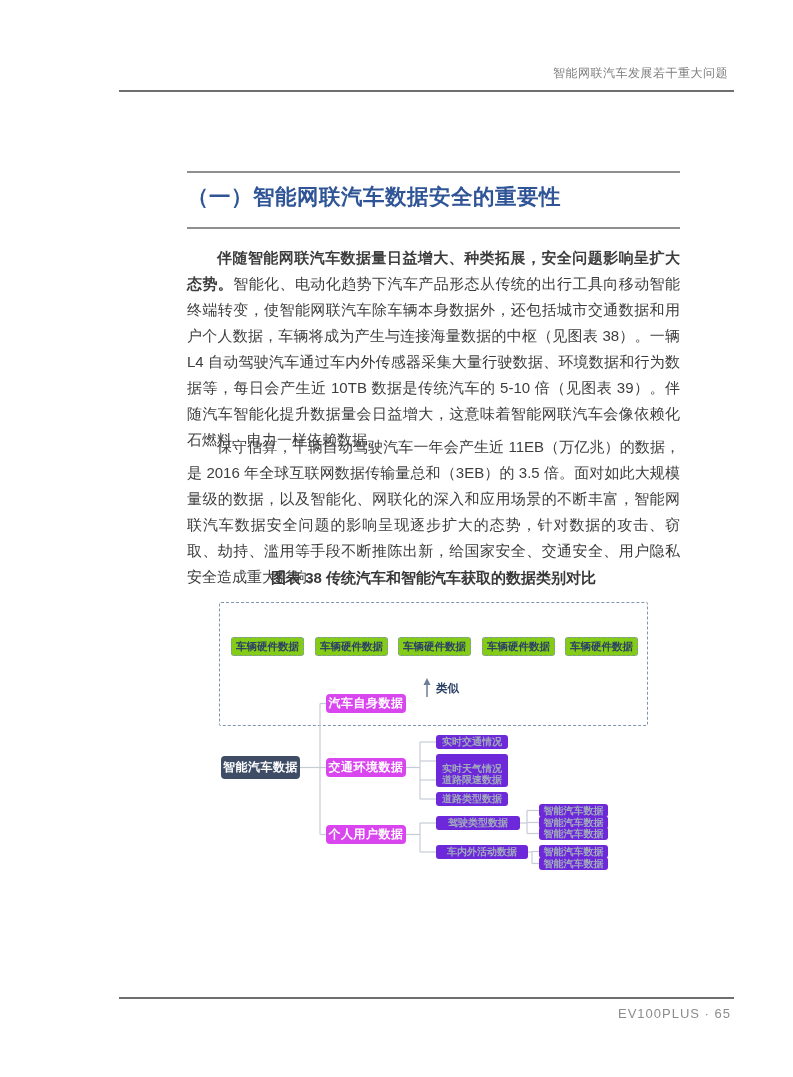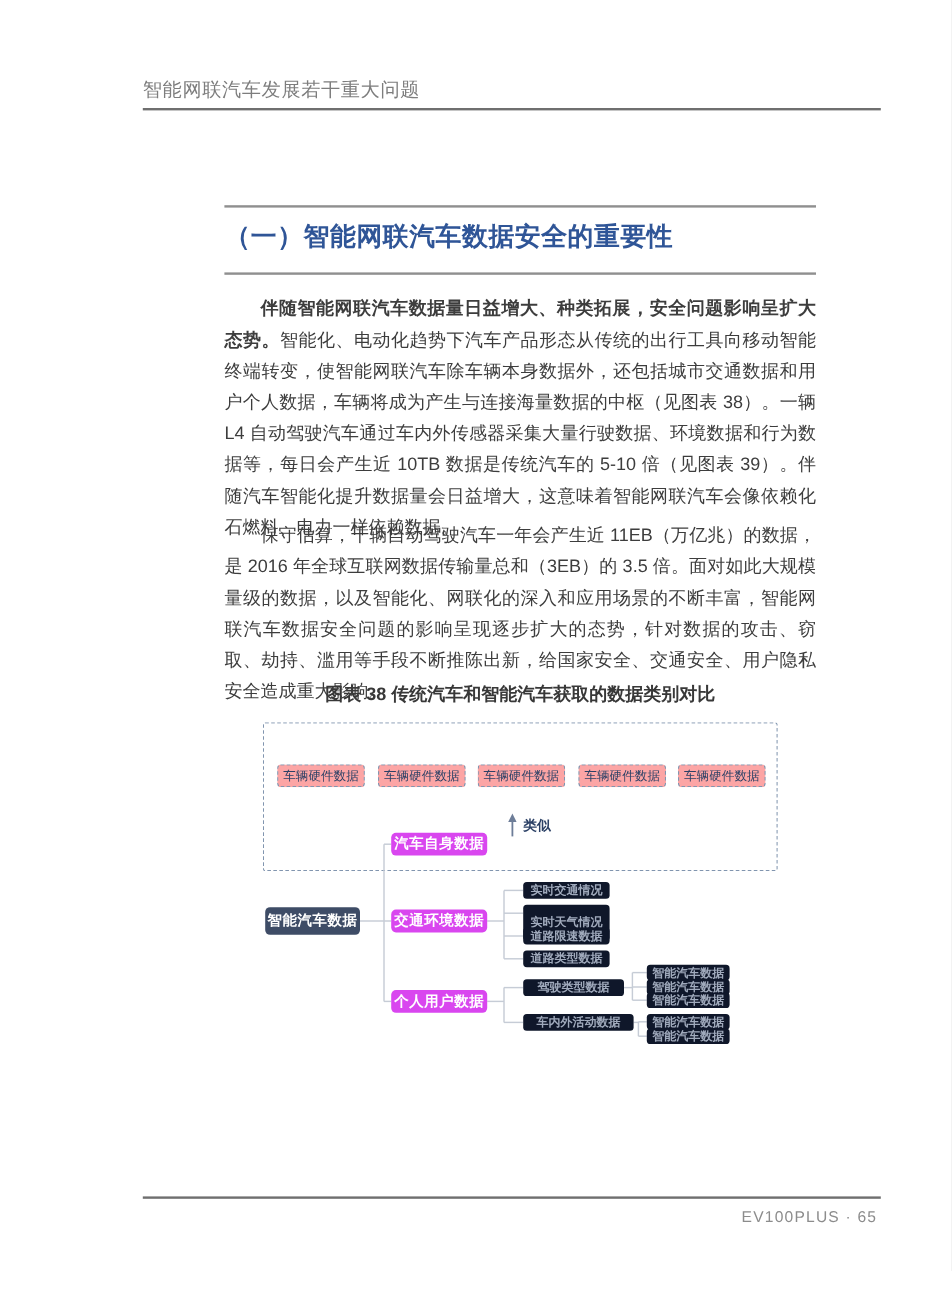--- a/index.html
+++ b/index.html
@@ -5,21 +5,21 @@
   html,body { margin:0; padding:0; background:#e8e8e8; }
   .page {
     position:relative; width:793px; height:1077px; margin:0 auto;
     background:#ffffff; overflow:hidden;
     font-family:"Liberation Sans", sans-serif; color:#3d3d3d;
   }
   .rule { position:absolute; background:#6f6f6f; height:1.5px; }
   .title-rule { position:absolute; background:#8f8f8f; height:1.5px; }
   .running-header {
     position:absolute; left:119px; top:65px; width:609px;
-    font-size:16px; color:#7d7d7d; letter-spacing:0.5px;
+    text-align:right; font-size:12px; color:#7d7d7d; letter-spacing:0.5px;
   }
   .section-title {
     position:absolute; left:187px; top:182px; width:493px;
     font-size:21.5px; font-weight:bold; color:#2F5597; letter-spacing:0.5px;
   }
   .body-par {
     position:absolute; left:187px; width:493px;
     font-size:15px; line-height:26px; text-align:justify;
     text-indent:2em; color:#3d3d3d;
   }
@@ -32,37 +32,37 @@
     position:absolute; left:219px; top:602px; width:429px; height:124px;
     border:1px dashed #8195af; border-radius:2px; box-sizing:border-box;
   }
   .dash-title {
     position:absolute; left:235px; top:609px;
     font-size:13px; font-weight:bold; color:#2c4166; letter-spacing:0.5px;
   }
   .chip {
     position:absolute; top:637px; width:73px; height:19px;
     border:1px dashed #8195af; border-radius:3px; box-sizing:border-box;
-    font-size:10.5px; font-weight:normal; color:#2c4166;
-    display:flex; align-items:center; justify-content:center; background:#fca5a5;
+    font-size:10.5px; font-weight:bold; color:#2c4166;
+    display:flex; align-items:center; justify-content:center; background:#84cc16;
   }
   .mid-box {
     position:absolute; left:326px; width:80px; height:19px;
     background:#d946ef; color:#ffffff; font-size:12px; font-weight:bold;
     border-radius:4px; display:flex; align-items:center; justify-content:center;
     z-index:2; letter-spacing:0.5px;
   }
   .root-box {
     position:absolute; left:221px; top:756px; width:79px; height:23px;
     background:#3e4c66; color:#ffffff; font-size:12px; font-weight:bold;
     border-radius:4px; display:flex; align-items:center; justify-content:center;
     z-index:2; letter-spacing:0.5px;
   }
   .leaf {
-    position:absolute; background:#0f172a; color:#a0aabc;
+    position:absolute; background:#6d28d9; color:#a0aabc;
     font-size:10px; font-weight:bold; border-radius:3px;
     display:flex; align-items:center; justify-content:center; z-index:2;
   }
   .similar-label {
     position:absolute; left:436px; top:681px;
     font-size:11.5px; font-weight:bold; color:#2c4166; z-index:2;
   }
   .src-note {
     position:absolute; left:186px; top:879px;
     font-size:13.5px; color:#3d3d3d;

